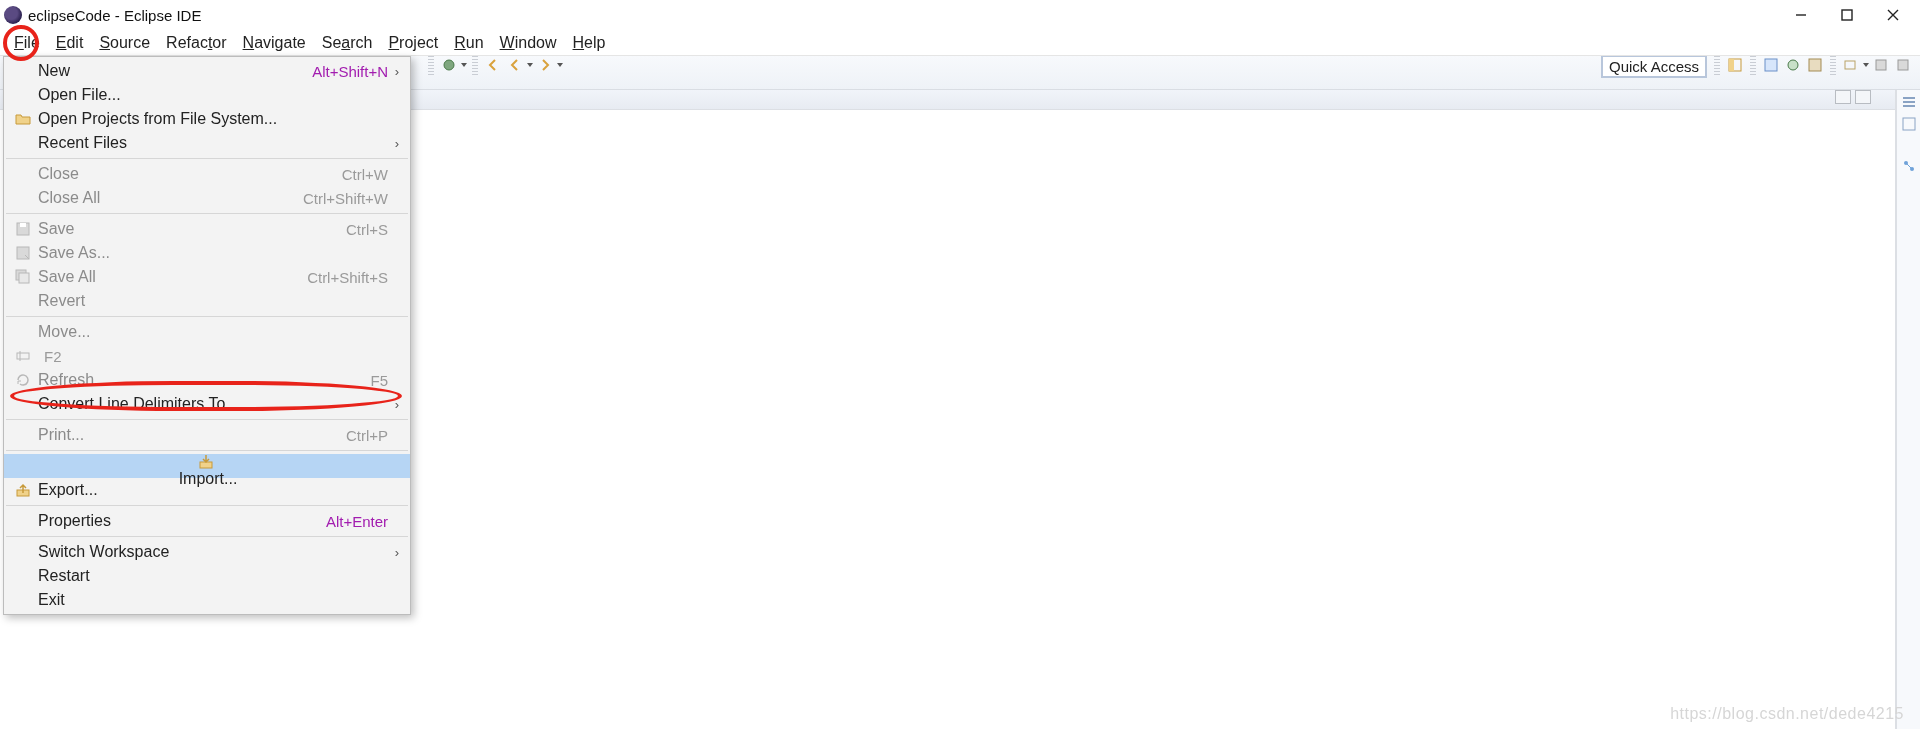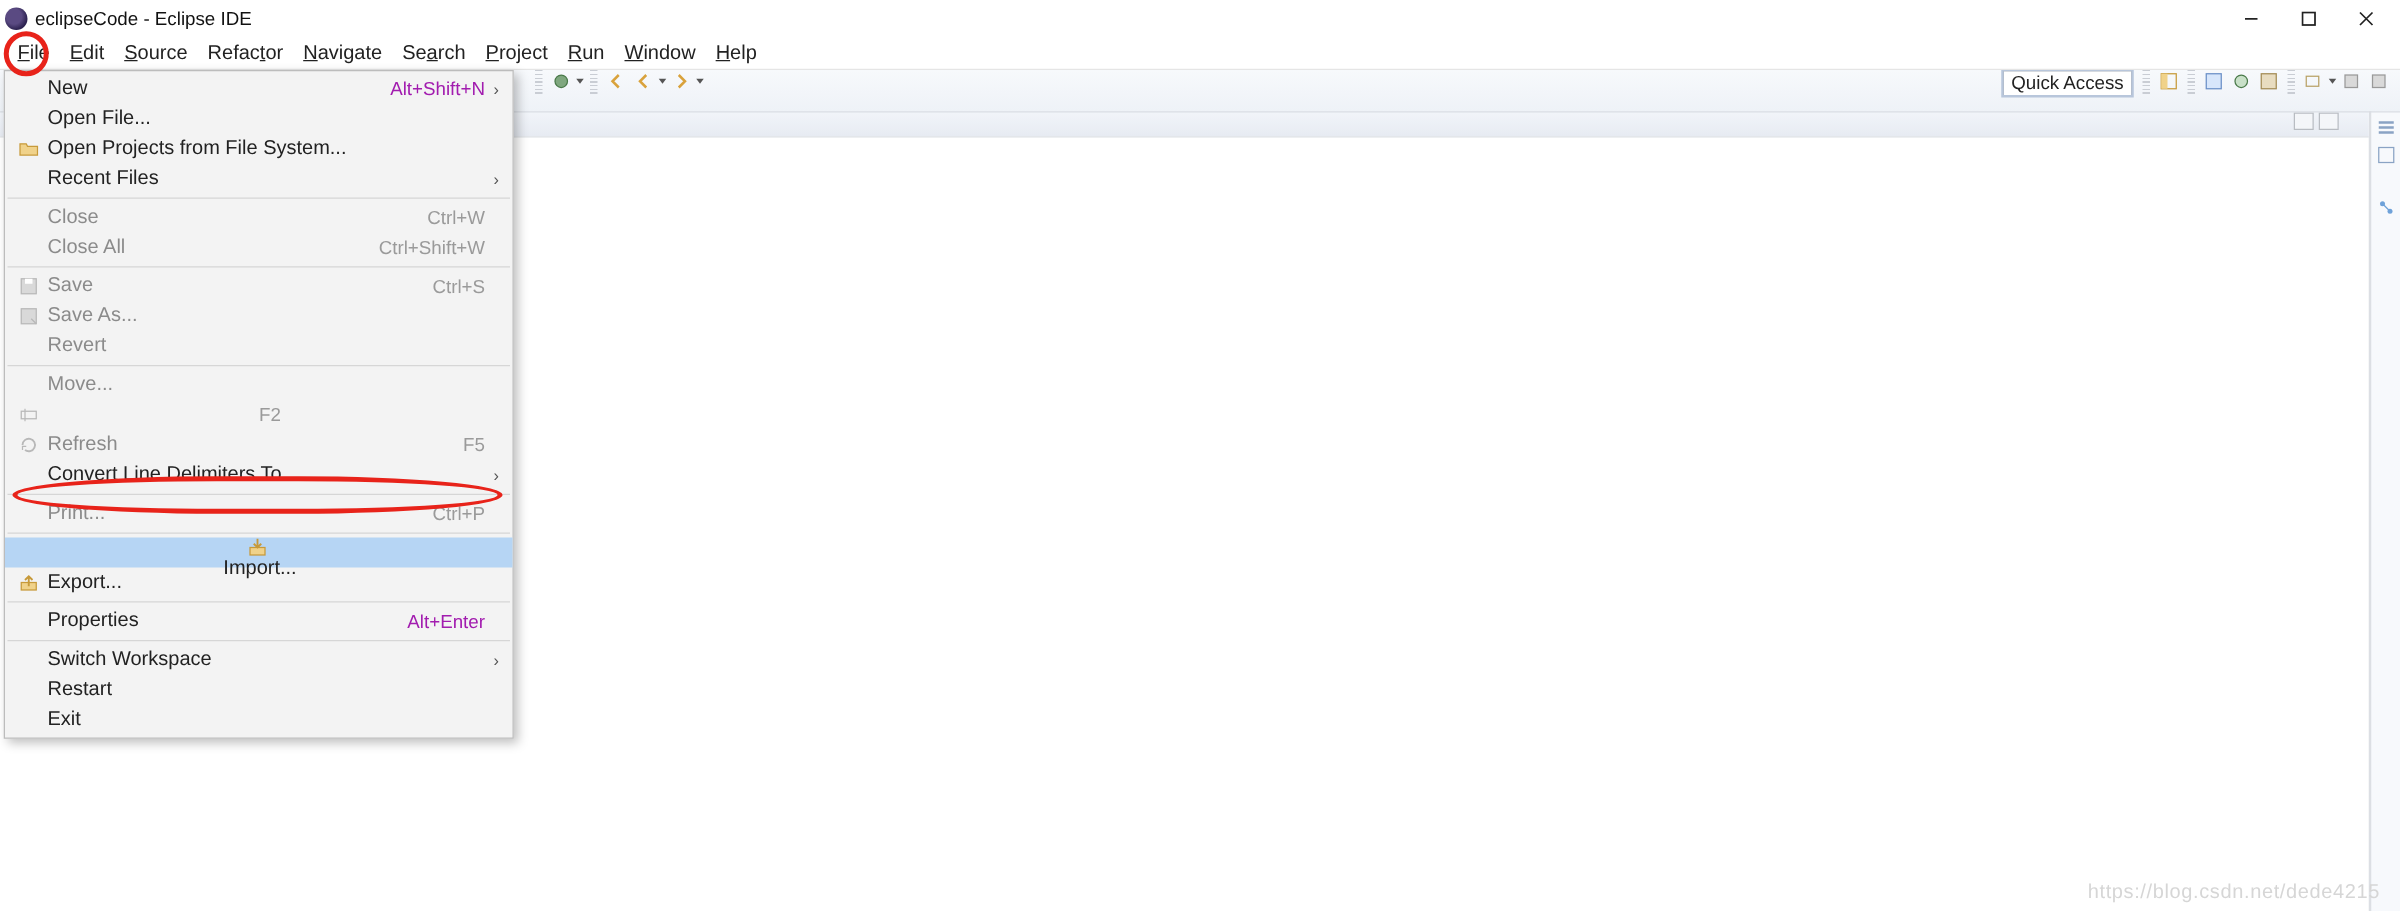--- a/index.html
+++ b/index.html
@@ -25,21 +25,21 @@
   .tool-ico { width: 18px; height: 18px; margin: 0 2px; display: inline-flex; align-items: center; justify-content: center; }
   .tool-ico svg { width: 16px; height: 16px; }
   .dd { width: 8px; height: 18px; display: inline-flex; align-items: center; justify-content: center; }
   .dd svg { width: 8px; height: 8px; }
   .toolbar .spacer { flex: 1; }
   .quick-access { border: 1px solid #888; padding: 1px 6px; font-size: 15px; background: #fff; outline: 2px solid #b8c6db; outline-offset: -1px; }
 
   
   .dropdown { position: absolute; left: 3px; top: 56px; width: 408px; background: #f3f3f3; border: 1px solid #bcbcbc; box-shadow: 3px 3px 8px rgba(0,0,0,.25); z-index: 20; padding: 2px 0; }
   .dropdown .sep { height: 1px; background: #d6d6d6; margin: 3px 2px; }
-  .dropdown .row { display: flex; align-items: center; height: 24px; padding: 0 10px 0 8px; font-size: 16px; color: #222; position: relative; justify-content: space-between; }
+  .dropdown .row { display: flex; align-items: center; height: 24px; padding: 0 10px 0 8px; font-size: 16px; color: #222; position: relative; }
   .dropdown .row.disabled { color: #8b8b8b; }
   .dropdown .row .icon-slot { width: 22px; display: flex; justify-content: center; }
   .dropdown .row .label { flex: 1; padding-left: 4px; white-space: nowrap; }
   .dropdown .row .accel { color: #a21caf; font-size: 15px; padding-left: 10px; white-space: nowrap; }
   .dropdown .row.disabled .accel { color: #9a9a9a; }
   .dropdown .row .sub { width: 12px; text-align: center; color: #555; font-size: 13px; padding-left: 6px; }
   .dropdown .row.selected { background: #b6d5f4; flex-direction: column; }
   .import-ellipse { position: absolute; left: 10px; top: 381px; width: 392px; height: 30px; border: 4px solid #e8231a; border-radius: 50%/60%; pointer-events: none; z-index: 25; }
 
   
@@ -243,20 +243,31 @@
         <svg class="mi-ico" viewBox="0 0 16 16">
           <rect x="2" y="2" width="12" height="12" fill="#d9d9d9" stroke="#b8b8b8"></rect>
           <path d="M10 10l4 4" stroke="#b8b8b8"></path>
         </svg>
       </span>
       <span class="label">Save As...</span>
       <span class="accel"></span>
       <span class="sub"></span>
     </div>
     <div class="row disabled">
+      <span class="icon-slot">
+        <svg class="mi-ico" viewBox="0 0 16 16">
+          <rect x="1" y="1" width="10" height="10" fill="#d9d9d9" stroke="#b8b8b8"></rect>
+          <rect x="4" y="4" width="10" height="10" fill="#e8e8e8" stroke="#b8b8b8"></rect>
+        </svg>
+      </span>
+      <span class="label">Save All</span>
+      <span class="accel">Ctrl+Shift+S</span>
+      <span class="sub"></span>
+    </div>
+    <div class="row disabled">
       <span class="icon-slot"></span>
       <span class="label">Revert</span>
       <span class="accel"></span>
       <span class="sub"></span>
     </div>
     <div class="sep"></div>
     <div class="row disabled">
       <span class="icon-slot"></span>
       <span class="label">Move...</span>
       <span class="accel"></span>

